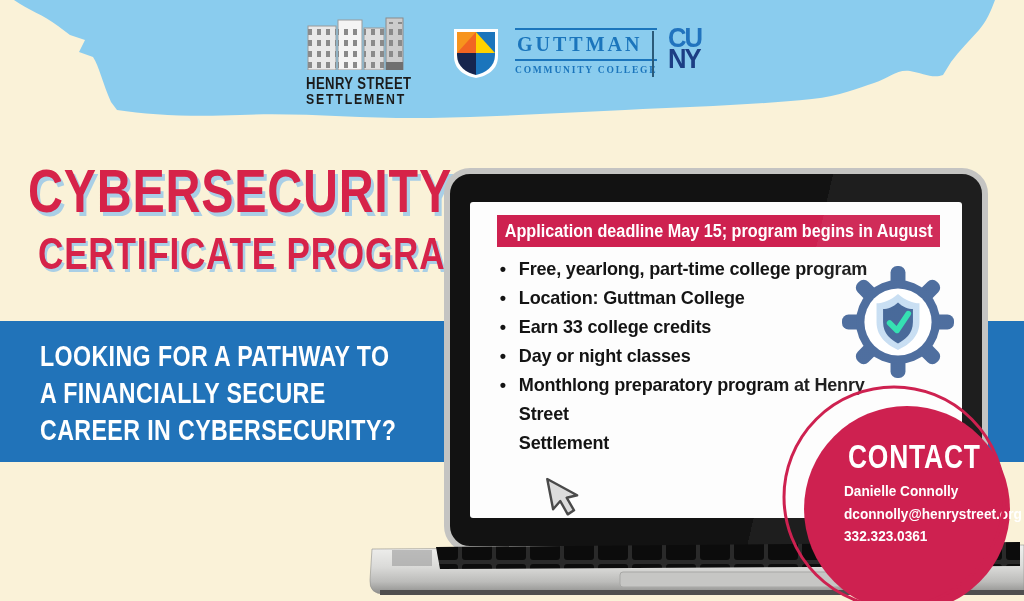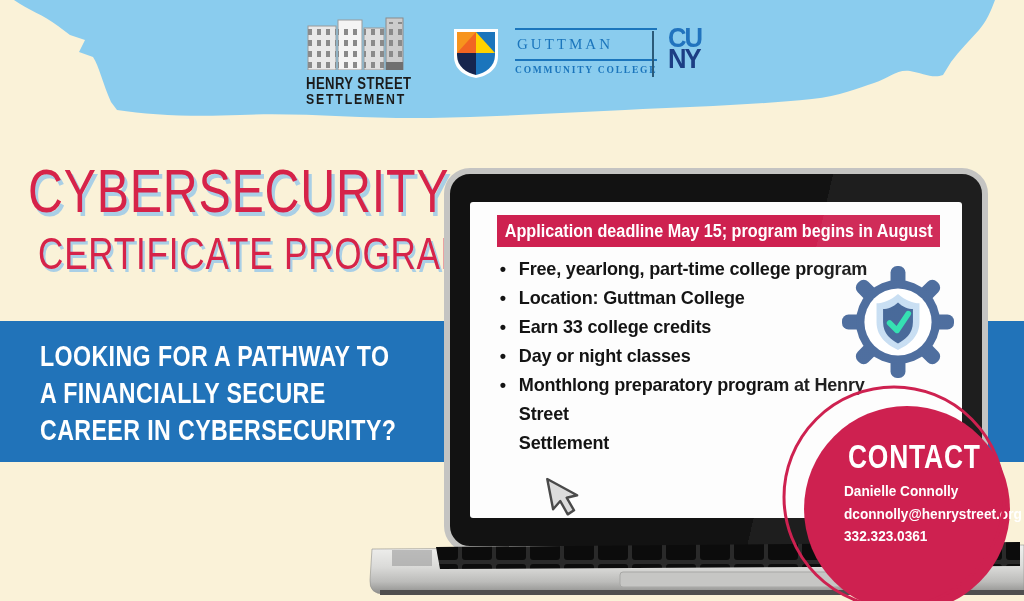--- a/index.html
+++ b/index.html
@@ -9,30 +9,30 @@
   }
   
   .header-svg{position:absolute;left:0;top:0;z-index:1;}
   .header-logos{position:absolute;left:0;top:0;width:1024px;height:120px;z-index:2;}
   .hss-logo{position:absolute;left:306px;top:16px;width:110px;text-align:left;color:#1b1b1b;}
   .hss-text{font-weight:bold;font-size:16px;line-height:15px;letter-spacing:.5px;
     transform:scaleX(.82);transform-origin:0 0;white-space:nowrap;margin-top:2px;}
   .hss-text .l2{letter-spacing:2.2px;font-size:15px;}
   .guttman{position:absolute;left:453px;top:28px;display:flex;align-items:flex-start;}
   .gut-text{margin-left:16px;color:#1b75bc;font-family:"Liberation Serif",serif;}
-  .gut-name{font-size:15px;font-weight:normal;letter-spacing:3px;line-height:24px;
+  .gut-name{font-size:20px;font-weight:bold;letter-spacing:3px;line-height:24px;
     border-top:2px solid #1b75bc;border-bottom:2px solid #1b75bc;padding:2px 2px 3px 2px;}
   .gut-sub{font-size:9.5px;font-weight:bold;letter-spacing:1.8px;margin-top:4px;text-align:center;}
   .hdr-divider{position:absolute;left:652px;top:31px;width:2px;height:46px;background:#2b5a78;}
   .cuny{position:absolute;left:668px;top:28px;font-weight:bold;font-size:27px;line-height:21px;
     letter-spacing:-2px;transform:scaleX(.95);transform-origin:0 0;}
   .cuny .cu{color:#2173be;display:block;}
   .cuny .ny{color:#1c3e84;display:block;}
   
-  .title{position:absolute;left:28px;top:158px;z-index:2;color:#d62349;font-weight:normal;}
+  .title{position:absolute;left:28px;top:158px;z-index:2;color:#d62349;font-weight:bold;}
   .title .l1{font-size:62px;letter-spacing:1px;transform:scaleX(.78);transform-origin:0 0;
     white-space:nowrap;text-shadow:4px 4px 0 #a9cfe6;line-height:66px;}
   .title .l2{font-size:45px;letter-spacing:1px;transform:scaleX(.78);transform-origin:0 0;
     white-space:nowrap;text-shadow:3px 3px 0 #a9cfe6;line-height:48px;margin-top:6px;margin-left:10px;}
   
   .band{position:absolute;left:0;top:321px;width:1024px;height:141px;background:#2173b9;z-index:1;}
   .band-text{position:absolute;left:40px;top:17px;color:#ffffff;font-weight:bold;font-size:29px;
     line-height:37px;white-space:pre-line;transform:scaleX(.8);transform-origin:0 0;letter-spacing:.5px;}
   
   .screen{position:absolute;left:444px;top:168px;width:532px;height:372px;z-index:3;

